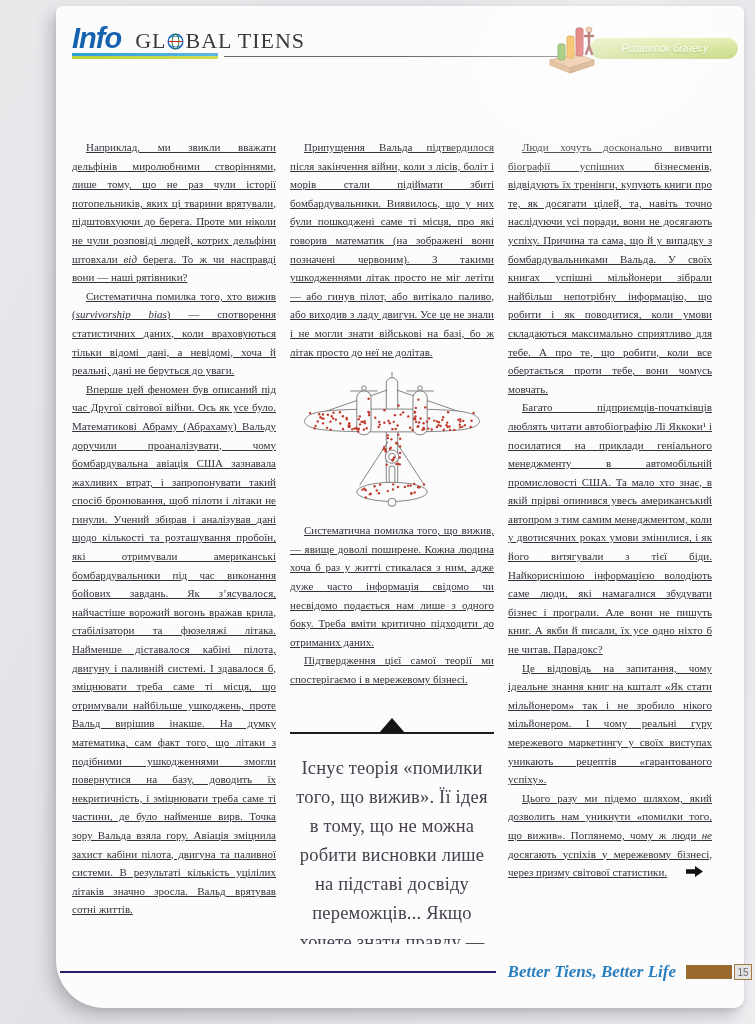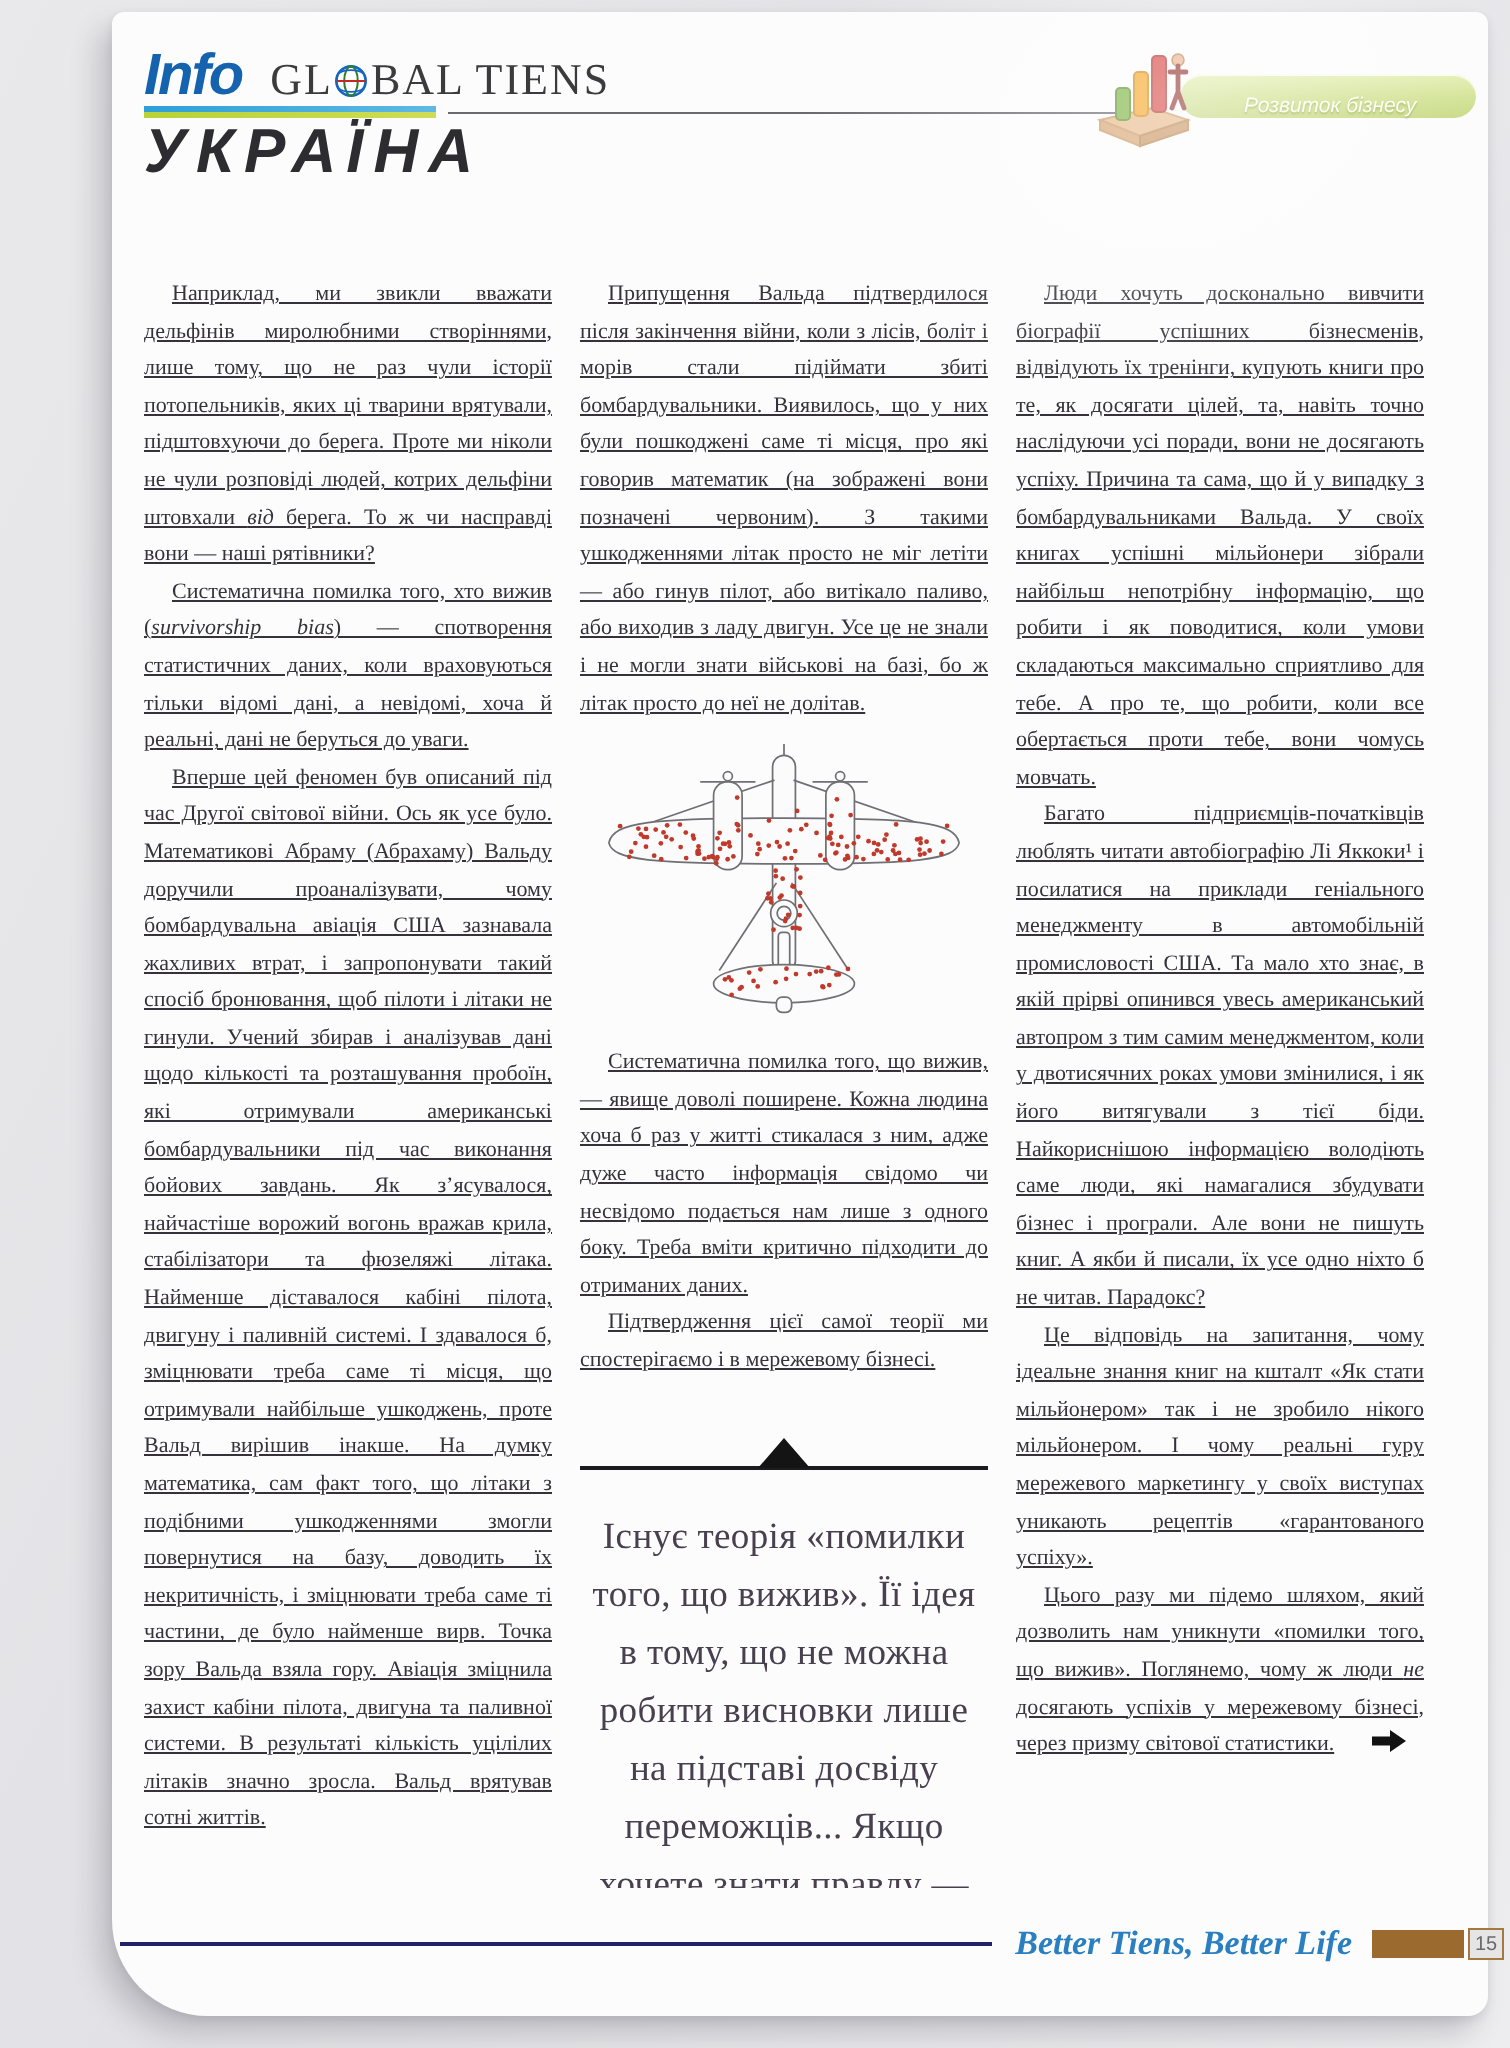--- a/index.html
+++ b/index.html
@@ -42,21 +42,21 @@
     position:absolute; left:16px; top:52px;
     font-family:"Liberation Sans", sans-serif; font-weight:bold; font-style:italic;
     font-size:31px; letter-spacing:5px; color:#2d2d31;
   }
   .hdr-right { position:absolute; right:6px; top:14px; display:flex; align-items:center; z-index:4; }
   .chart-icon { width:58px; height:56px; margin-right:-10px; position:relative; z-index:5; }
   .tagline-pill {
     height:22px; width:148px; border-radius:11px;
     background:linear-gradient(180deg,#e3eeb0 0%,#cfe08c 55%,#c3d77c 100%);
     box-shadow:inset 0 1px 0 rgba(255,255,255,.8);
-    display:flex; align-items:flex-end; padding-left:32px;
+    display:flex; align-items:center; padding-left:32px;
   }
   .tagline-pill span {
     font-family:"Liberation Sans", sans-serif; font-style:italic; font-size:10.5px;
     color:#fdfef2; text-shadow:0 1px 1px rgba(120,150,40,.6);
   }
   
   .columns {
     position:absolute; left:16px; right:32px; top:132px; bottom:64px;
     display:flex; gap:14px; overflow:hidden;
   }
@@ -113,21 +113,20 @@
               <ellipse cx="10" cy="10" rx="4" ry="8.6" fill="none" stroke="#2e7d32" stroke-width="1.2"></ellipse>
               <path d="M1.6,10 h16.8" stroke="#c62828" stroke-width="1.2"></path>
               <path d="M2.6,5.6 a10,6 0 0 1 14.8,0 M2.6,14.4 a10,6 0 0 0 14.8,0" fill="none" stroke="#1565c0" stroke-width="1"></path>
             </svg></span><span>BAL TIENS</span></span>
     </div>
     <div class="underbars">
       <div class="b1"></div>
         <div class="b2"></div>
     </div>
     <div class="hdr-rule"></div>
-    <div class="country">УКРАЇНА</div>
 
     <div class="hdr-right">
       <span class="chart-icon">
         <svg viewBox="0 0 58 56">
 
           <path d="M8,40 L34,34 L52,40 L28,48 Z" fill="#e8b888" stroke="#c99a66" stroke-width="1"></path>
           <path d="M8,40 L28,48 L28,53 L8,45 Z" fill="#d9a572" stroke="#c99a66" stroke-width="1"></path>
           <path d="M28,48 L52,40 L52,45 L28,53 Z" fill="#c9945e" stroke="#b9854f" stroke-width="1"></path>
 
           <rect x="16" y="24" width="7" height="16" rx="2" fill="#7cb342" stroke="#5e8f2e" stroke-width="1"></rect>

